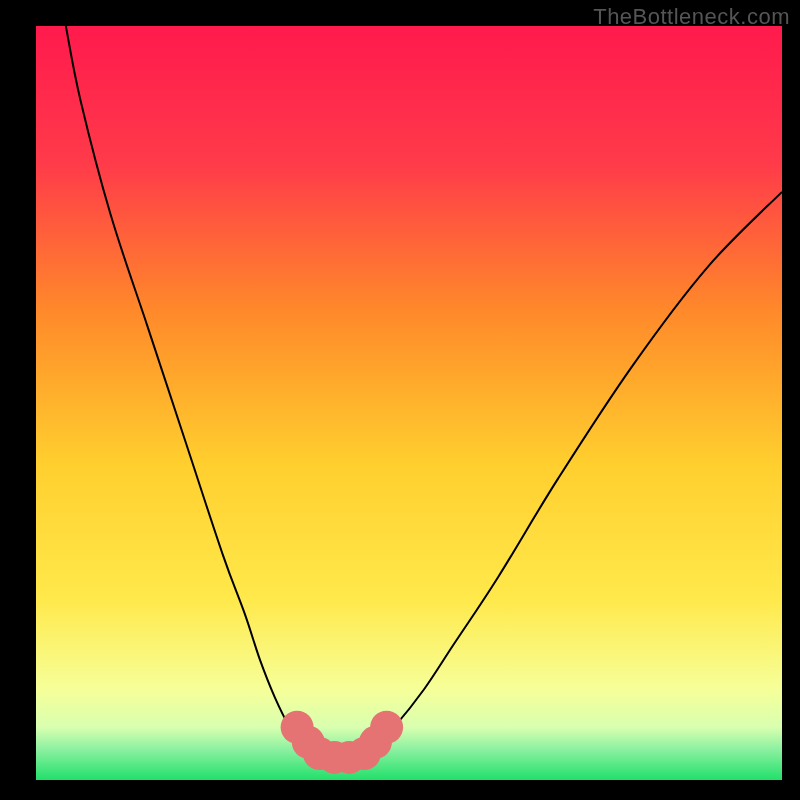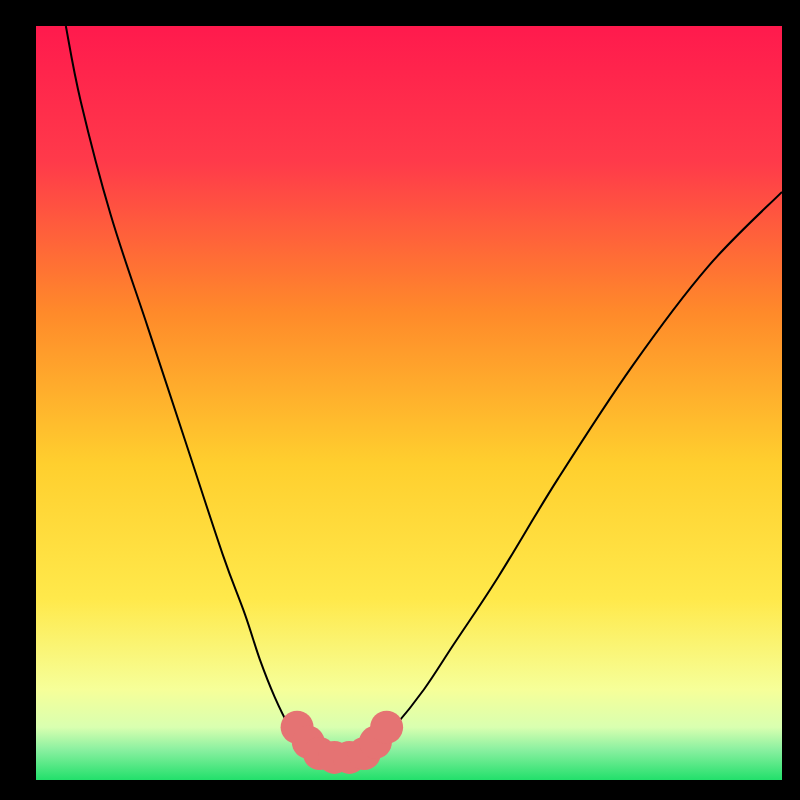--- a/index.html
+++ b/index.html
@@ -37,20 +37,21 @@
   .plot svg {
     display: block;
     width: 100%;
     height: 100%;
   }
 </style>
 </head>
 <body>
 
 <div class="frame">
+  <div class="watermark">TheBottleneck.com</div>
 
   <div class="plot">
     <svg viewBox="0 0 746 754" preserveAspectRatio="none">
       <defs>
         <linearGradient id="bg-grad" x1="0" y1="0" x2="0" y2="1">
           <stop offset="0%" stop-color="#ff1a4d"></stop>
           <stop offset="18%" stop-color="#ff3a4a"></stop>
           <stop offset="38%" stop-color="#ff8a2a"></stop>
           <stop offset="58%" stop-color="#ffcf2e"></stop>
           <stop offset="76%" stop-color="#ffe94b"></stop>

